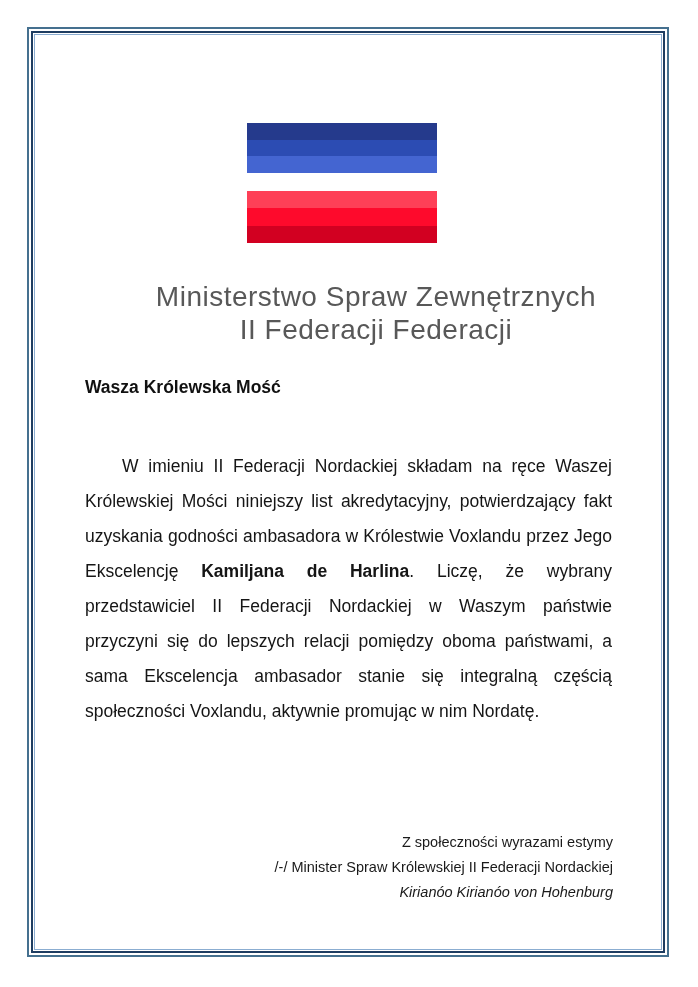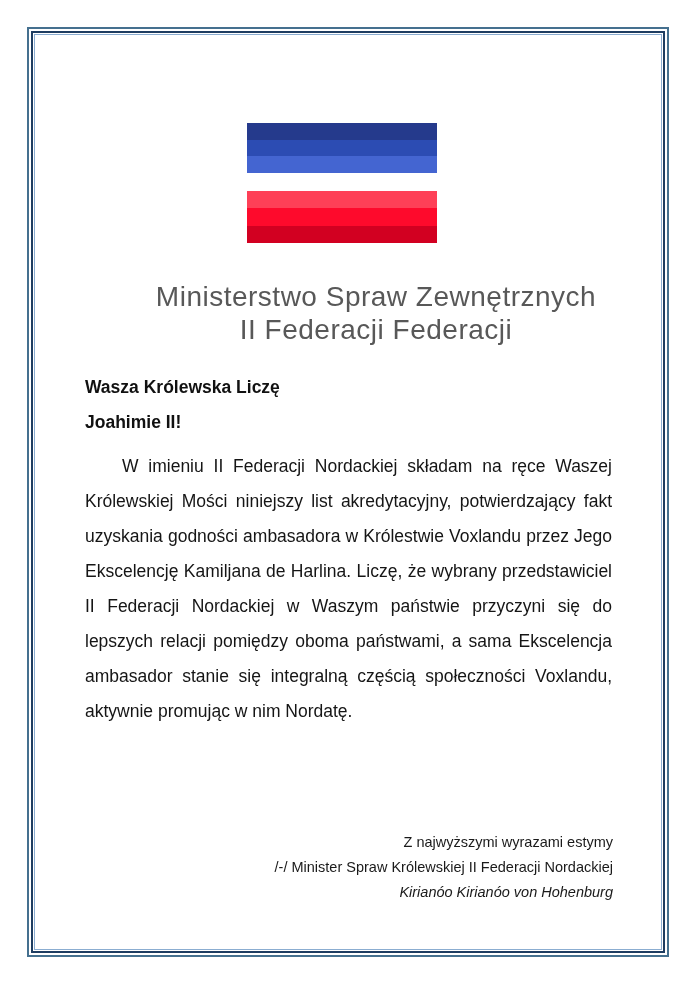--- a/index.html
+++ b/index.html
@@ -49,21 +49,21 @@
     font-size: 17.5px; font-weight: 700; line-height: 35px;
     color: #111111;
   }
   
   .body-text {
     position: absolute; left: 85px; top: 449px; width: 527px;
     font-size: 17.5px; line-height: 35px;
     text-align: justify; text-indent: 37px;
     color: #151515;
   }
-  .body-text .bold-name { font-weight: 400; }
+  .body-text .bold-name { font-weight: 700; }
   
   .closing {
     position: absolute; right: 85px; top: 830px; width: 540px;
     text-align: right;
     font-size: 14.5px; line-height: 25px;
     color: #1a1a1a;
   }
   .closing .italic { font-style: italic; }
 </style>
 </head>
@@ -87,23 +87,22 @@
     <div class="stripe" style="background: rgb(210, 0, 33);"></div>
   </div>
 </div>
 
 <div class="title" style="color: rgb(88, 88, 88);">
   <div>Ministerstwo Spraw Zewnętrznych</div>
   <div>II Federacji Federacji</div>
 </div>
 
 <div class="salutation">
-  <div>Wasza Królewska Liczę</div>
-  <div>Joahimie II!</div>
+  <div>Wasza Królewska Mość</div>
 </div>
 
 <p class="body-text"><span>W imieniu II Federacji Nordackiej składam na ręce Waszej Królewskiej Mości niniejszy list akredytacyjny, potwierdzający fakt uzyskania godności ambasadora w Królestwie Voxlandu przez Jego Ekscelencję </span><span class="bold-name">Kamiljana de Harlina</span><span>. Liczę, że wybrany przedstawiciel II Federacji Nordackiej w Waszym państwie przyczyni się do lepszych relacji pomiędzy oboma państwami, a sama Ekscelencja ambasador stanie się integralną częścią społeczności Voxlandu, aktywnie promując w nim Nordatę.</span></p>
 
 <div class="closing">
-  <div>Z najwyższymi wyrazami estymy</div>
+  <div>Z społeczności wyrazami estymy</div>
   <div>/-/ Minister Spraw Królewskiej II Federacji Nordackiej</div>
   <div class="italic">Kirianóo Kirianóo von Hohenburg</div>
 </div>
 
 </body></html>

